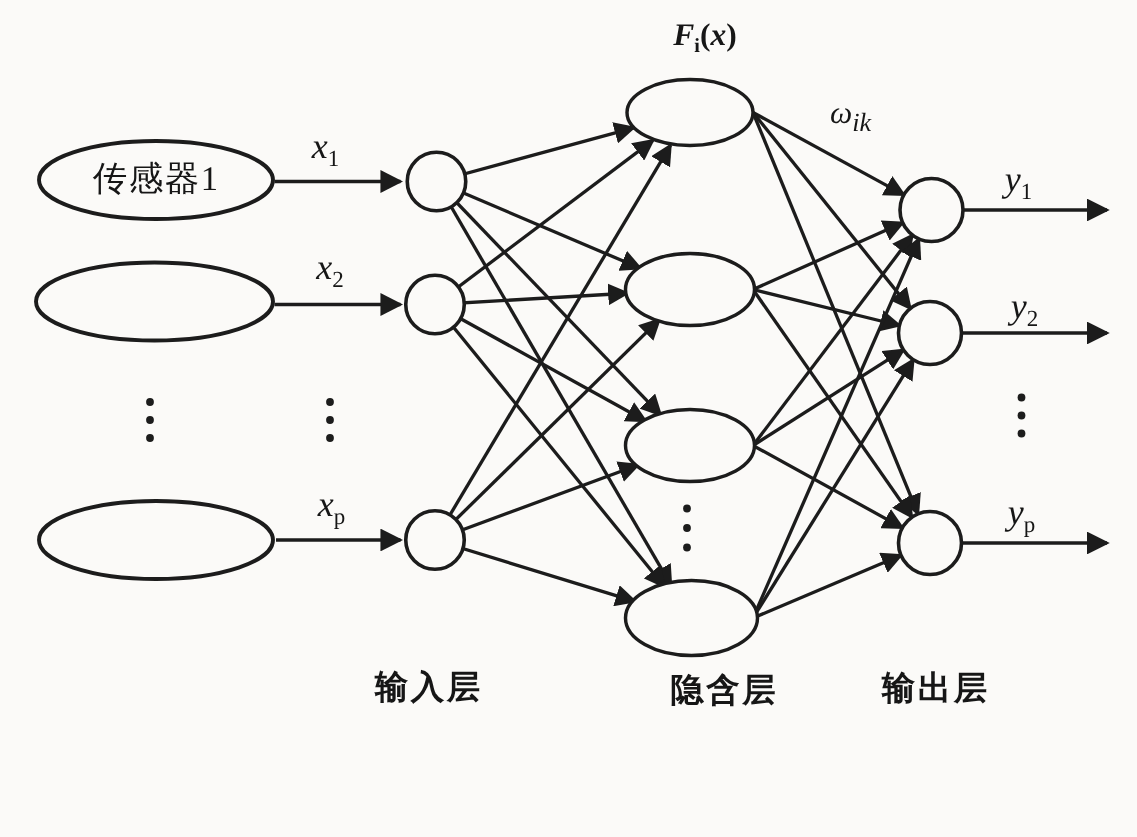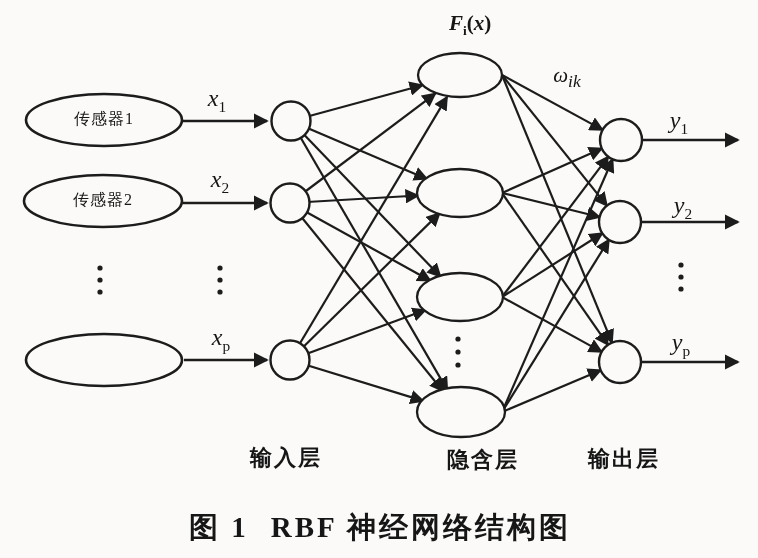--- a/index.html
+++ b/index.html
@@ -7,21 +7,21 @@
     position:relative;width:758px;height:558px;overflow:hidden;
     background:#fbfaf8;
     font-family:"Liberation Serif", serif;
     color:#1a1a1a;
   }
   svg.net{position:absolute;left:0;top:0;}
   .lbl{
     position:absolute;transform:translate(-50%,-50%);
     white-space:nowrap;line-height:1;color:#161616;
   }
-  .cjk{font-size:16px;letter-spacing:1px;}
+  .cjk{font-size:23px;letter-spacing:1px;}
   .math{font-size:24px;}
   .math sub,.fx sub{font-size:0.64em;vertical-align:-0.35em;letter-spacing:0;}
   .fx{font-size:21px;font-weight:bold;}
   .omega{font-size:21px;}
   .idx-italic{font-style:italic;}
   .layer-lbl{font-size:22px;letter-spacing:2px;font-weight:bold;}
   .caption{
     font-size:29px;font-weight:bold;letter-spacing:3px;
   }
   .caption .cap-label{margin-right:22px;}
@@ -115,33 +115,31 @@
     </g>
 
     <g fill="#fbfaf8" stroke="#1c1c1c" stroke-width="2.4">
       <circle cx="621" cy="140" r="21"></circle>
       <circle cx="620" cy="222" r="21"></circle>
       <circle cx="620" cy="362" r="21"></circle>
     </g>
   </svg>
 
   <div class="lbl cjk" style="left:104px;top:119px"><span>传感器</span><span>1</span></div>
-  <div class="lbl cjk" style="left:103px;top:200px"><span>传感器</span><span>2</span></div>
 
   <div class="lbl math" style="left:217px;top:100px"><i>x</i><sub>1</sub></div>
   <div class="lbl math" style="left:220px;top:181px"><i>x</i><sub>2</sub></div>
   <div class="lbl math" style="left:221px;top:339px"><i>x</i><sub>p</sub></div>
 
   <div class="lbl math" style="left:679px;top:122px"><i>y</i><sub>1</sub></div>
   <div class="lbl math" style="left:683px;top:207px"><i>y</i><sub>2</sub></div>
   <div class="lbl math" style="left:681px;top:344px"><i>y</i><sub>p</sub></div>
 
   <div class="lbl fx" style="left:470px;top:25px"><i>F</i><sub>i</sub><span>(</span><b><i>x</i></b><span>)</span></div>
 
   <div class="lbl omega" style="left:567px;top:78px"><i>ω</i><sub><i>ik</i></sub></div>
 
   <div class="lbl cjk layer-lbl" style="left:286px;top:458px">输入层</div>
   <div class="lbl cjk layer-lbl" style="left:483px;top:460px">隐含层</div>
   <div class="lbl cjk layer-lbl" style="left:624px;top:459px">输出层</div>
 
-  <div class="lbl caption" style="left:380px;top:527px"><span class="cap-label">图 1</span><span>RBF 神经网络结构图</span></div>
 
 </div>
 
 </body></html>

